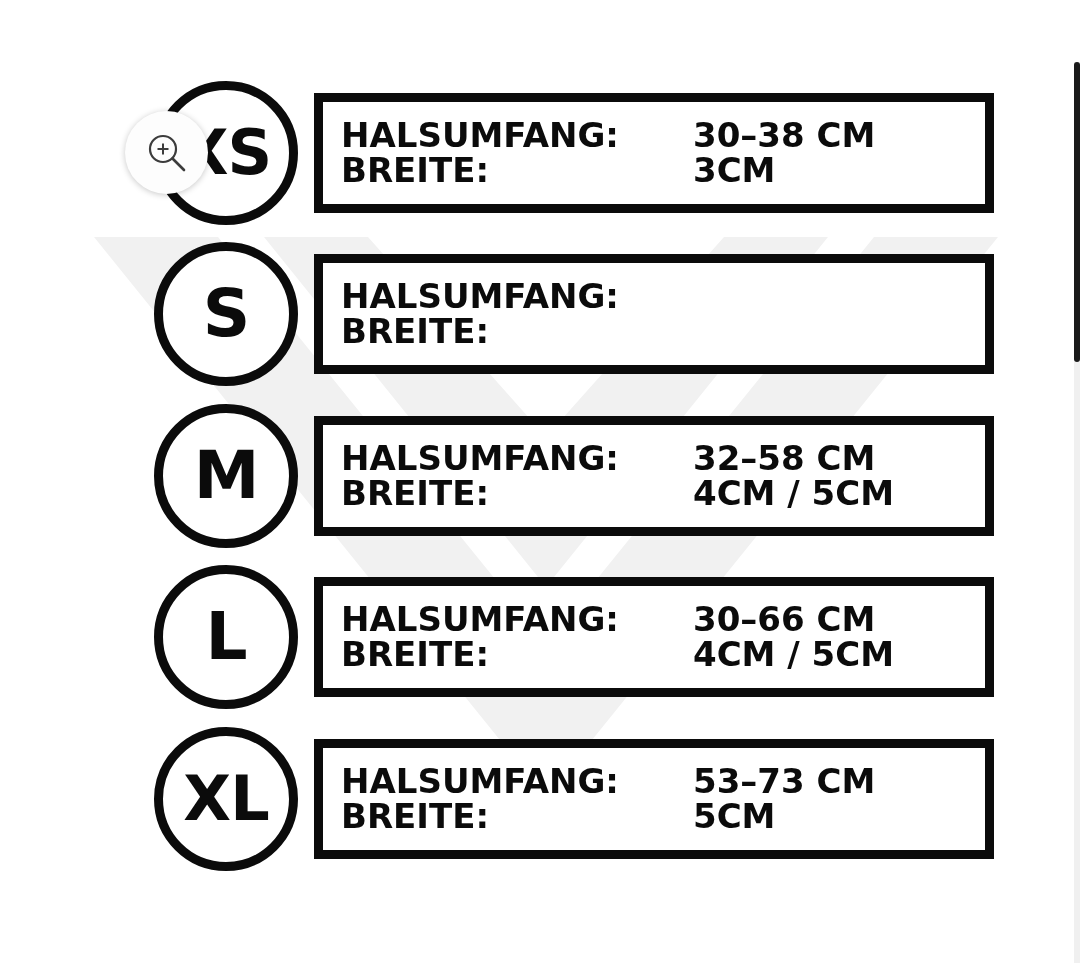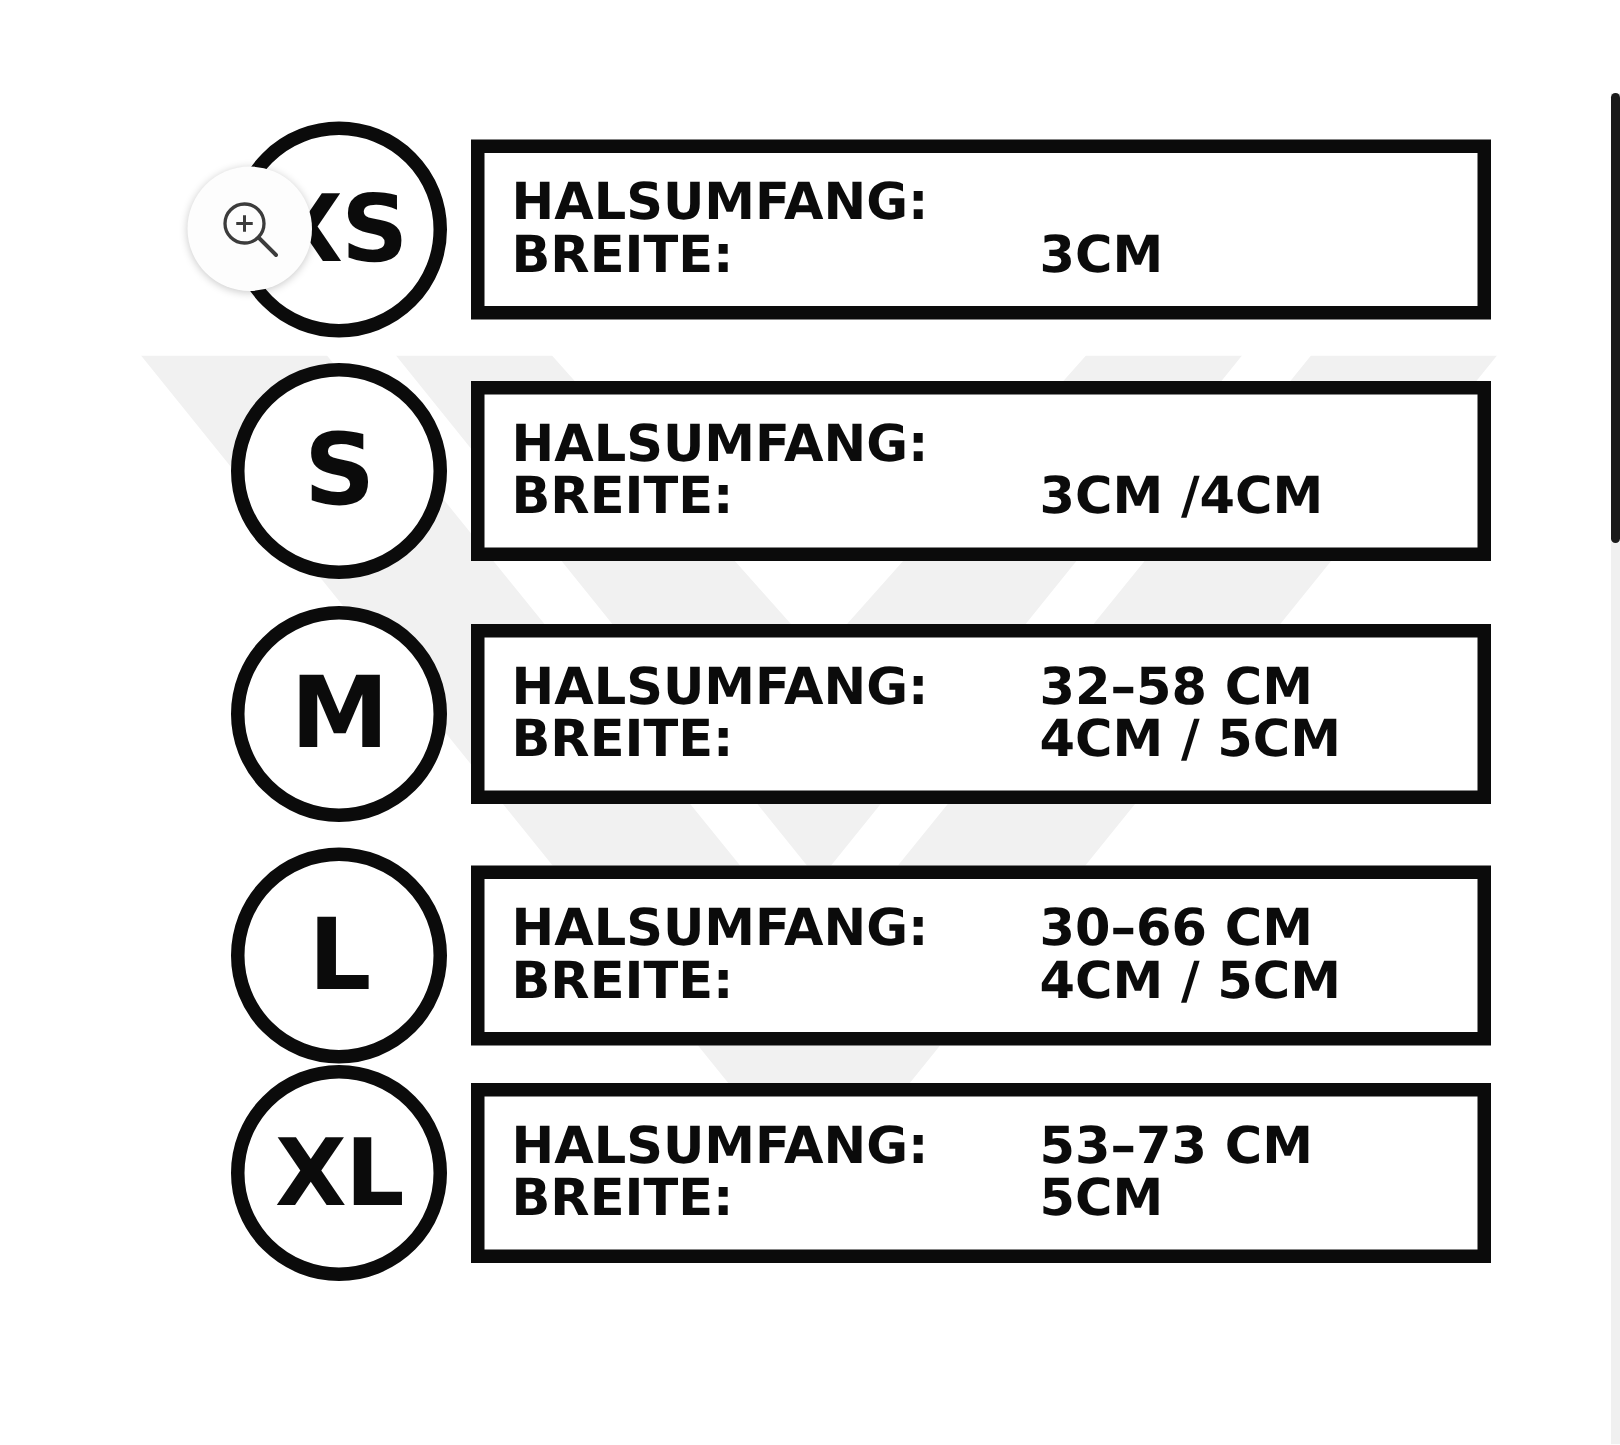--- a/index.html
+++ b/index.html
@@ -172,39 +172,39 @@
 
     <div class="rows">
 
       <div class="size-row" style="top:16px;">
         <div class="badge">
           <span class="badge-label sz-2">XS</span>
         </div>
         <div class="info-box">
           <div class="info-line">
             <span class="info-key">HALSUMFANG:</span>
+            <span class="info-val">30–38 CM</span>
           </div>
           <div class="info-line">
             <span class="info-key">BREITE:</span>
             <span class="info-val">3CM</span>
           </div>
         </div>
       </div>
 
       <div class="size-row" style="top:177px;">
         <div class="badge">
           <span class="badge-label sz-1">S</span>
         </div>
         <div class="info-box">
           <div class="info-line">
             <span class="info-key">HALSUMFANG:</span>
           </div>
           <div class="info-line">
             <span class="info-key">BREITE:</span>
-            <span class="info-val">3CM /4CM</span>
           </div>
         </div>
       </div>
 
       <div class="size-row" style="top:339px;">
         <div class="badge">
           <span class="badge-label sz-1">M</span>
         </div>
         <div class="info-box">
           <div class="info-line">
@@ -227,21 +227,21 @@
             <span class="info-key">HALSUMFANG:</span>
             <span class="info-val">30–66 CM</span>
           </div>
           <div class="info-line">
             <span class="info-key">BREITE:</span>
             <span class="info-val">4CM / 5CM</span>
           </div>
         </div>
       </div>
 
-      <div class="size-row" style="top:645px;">
+      <div class="size-row" style="top:662px;">
         <div class="badge">
           <span class="badge-label sz-2">XL</span>
         </div>
         <div class="info-box">
           <div class="info-line">
             <span class="info-key">HALSUMFANG:</span>
             <span class="info-val">53–73 CM</span>
           </div>
           <div class="info-line">
             <span class="info-key">BREITE:</span>

